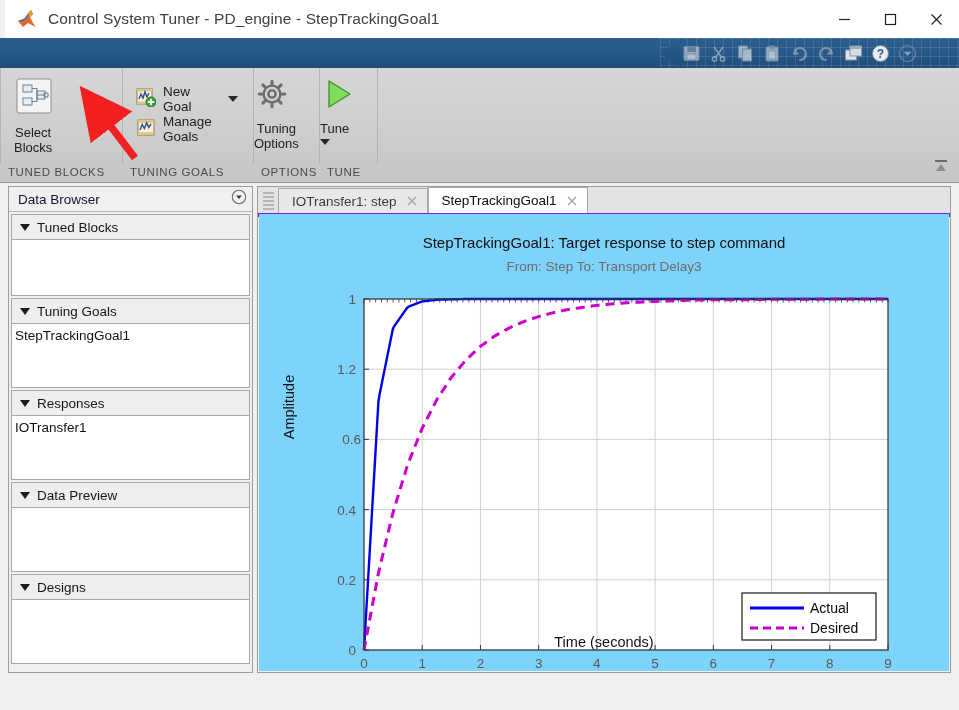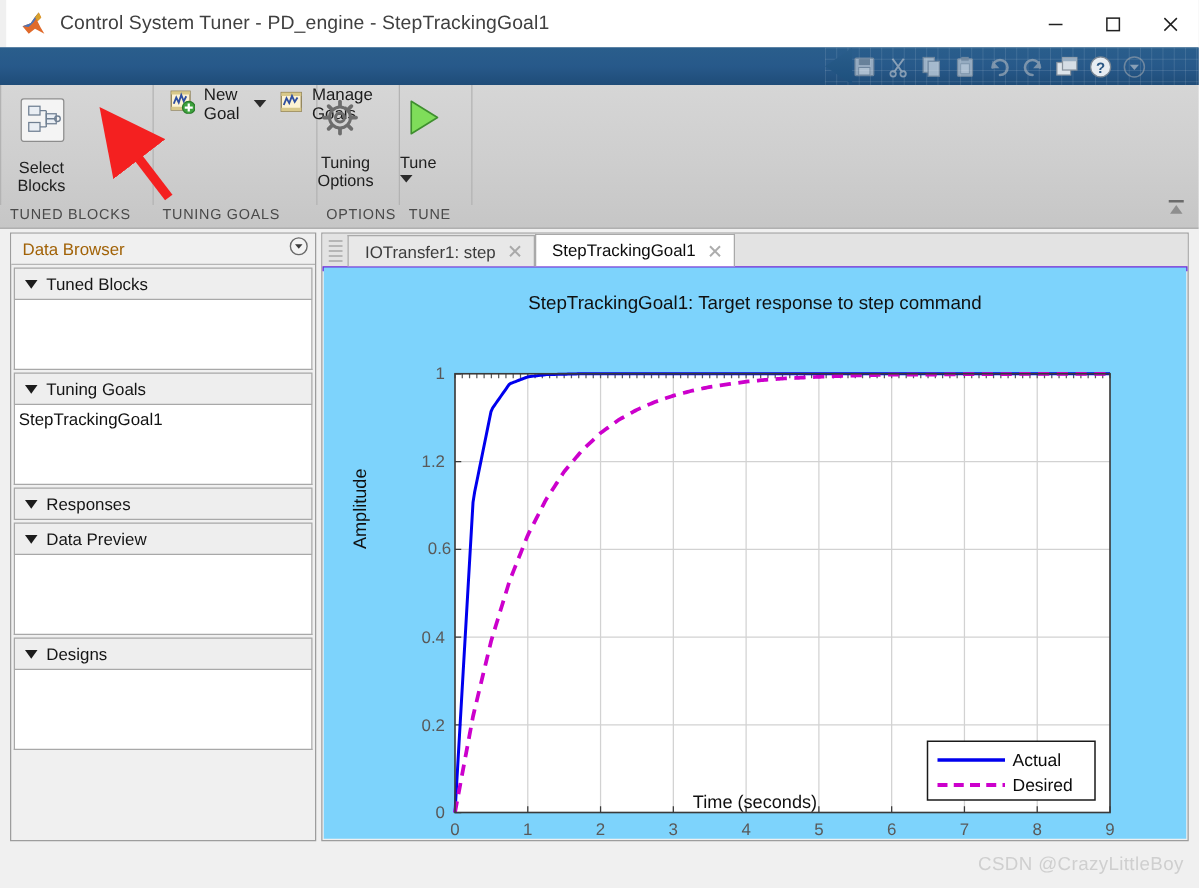--- a/index.html
+++ b/index.html
@@ -65,40 +65,40 @@
   .glabel{
     position:absolute;top:96px;height:17px;line-height:17px;
     font-size:11.5px;color:#4a4a4a;letter-spacing:.6px;
     box-sizing:border-box;padding-left:7px;
   }
   .bigbtn{
     width:96px;height:92px;display:flex;flex-direction:column;align-items:flex-start;
     padding-top:8px;box-sizing:border-box;
   }
   .bigbtn .lbl{font-size:13px;color:#202020;text-align:center;line-height:15px;margin-top:5px;}
-  .smallrow{display:flex;justify-content:center;height:92px;padding:0 10px 0 8px;}
+  .smallrow{display:flex;flex-direction:column;justify-content:center;height:92px;padding:0 10px 0 8px;}
   .smallbtn{display:flex;align-items:center;height:30px;gap:7px;padding:0 5px;border-radius:2px;}
   .smallbtn .lbl{font-size:13.5px;color:#1b1b1b;}
   .caret-d{width:0;height:0;border-left:5px solid transparent;border-right:5px solid transparent;
     border-top:6px solid #2b2b2b;margin-left:4px;}
   .collapse{position:absolute;right:7px;top:156px;width:22px;height:20px;}
 
   
   .annot-arrow{position:absolute;left:60px;top:72px;pointer-events:none;}
 
   
   .browser{
     position:absolute;left:8px;top:186px;width:245px;height:487px;
     background:#f0f0f0;border:1px solid #9d9d9d;box-sizing:border-box;
   }
   .bheader{
     height:24px;display:flex;align-items:center;justify-content:space-between;
     padding:0 5px 0 9px;background:#f0f0f0;border-bottom:1px solid #b5b5b5;
   }
-  .bheader .t{font-size:13.5px;color:#a16207;}
+  .bheader .t{font-size:13.5px;color:#0f172a;}
   .bsection{margin:2px 2px 0 2px;}
   .sechdr{
     height:26px;display:flex;align-items:center;gap:7px;padding-left:8px;
     background:#eeeeee;border:1px solid #a8a8a8;box-sizing:border-box;
   }
   .sechdr .nm{font-size:13.5px;color:#151515;}
   .tri{width:0;height:0;border-left:5.5px solid transparent;border-right:5.5px solid transparent;
     border-top:7px solid #1c1c1c;}
   .seclist{
     background:#ffffff;border:1px solid #a8a8a8;border-top:none;box-sizing:border-box;
@@ -400,20 +400,23 @@
       <div class="seclist h2">
         <div class="item">StepTrackingGoal1</div>
       </div>
     </div>
 
     <div class="bsection">
       <div class="sechdr">
         <span class="tri"></span>
         <span class="nm">Responses</span>
       </div>
+      <div class="seclist h2">
+        <div class="item">IOTransfer1</div>
+      </div>
     </div>
 
     <div class="bsection">
       <div class="sechdr">
         <span class="tri"></span>
         <span class="nm">Data Preview</span>
       </div>
       <div class="seclist h2"></div>
     </div>
 
@@ -443,20 +446,21 @@
           <svg width="12" height="12" viewBox="0 0 12 12">
               <path d="M2 2 L10 10 M10 2 L2 10" stroke="#777" stroke-width="1.6"></path>
             </svg>
         </span>
       </div>
     </div>
 
     <div class="canvas">
       <div class="plot">
         <div class="ptitle">StepTrackingGoal1: Target response to step command</div>
+        <div class="psub">From: Step  To: Transport Delay3</div>
         <div class="ylabel">Amplitude</div>
         <div class="xlabel">Time (seconds)</div>
         <div id="ticks-y">
             <div class="ytick" style="top: 436px; width: 38px; left: 59px;">0</div>
             <div class="ytick" style="top: 365.8px; width: 38px; left: 59px;">0.2</div>
             <div class="ytick" style="top: 295.6px; width: 38px; left: 59px;">0.4</div>
             <div class="ytick" style="top: 225.4px; width: 38px; left: 64px;">0.6</div>
             <div class="ytick" style="top: 155.2px; width: 38px; left: 59px;">1.2</div>
             <div class="ytick" style="top: 85px; width: 38px; left: 59px;">1</div>
           </div>
@@ -599,14 +603,13 @@
             <rect x="483" y="379" width="134" height="47" fill="#ffffff" stroke="#1a1a1a" stroke-width="1.2"></rect>
             <line x1="491" y1="394" x2="545" y2="394" stroke="#0000ee" stroke-width="2.8"></line>
             <text x="551" y="399" font-size="14" font-family="Liberation Sans, sans-serif" fill="#0b0b0b">Actual</text>
             <line x1="491" y1="414" x2="545" y2="414" stroke="#cc00cc" stroke-width="3.2" stroke-dasharray="8,5"></line>
             <text x="551" y="419" font-size="14" font-family="Liberation Sans, sans-serif" fill="#0b0b0b">Desired</text>
           </svg>
       </div>
     </div>
   </div>
 
-  <div class="watermark">CSDN @CrazyLittleBoy</div>
 </div>
 
 </body></html>

